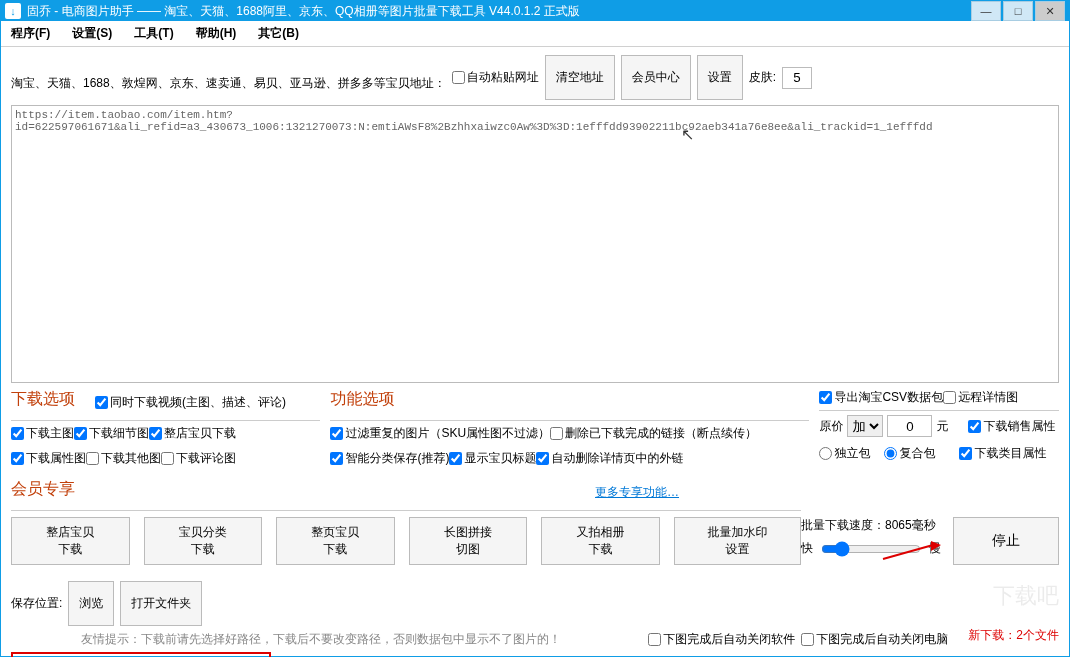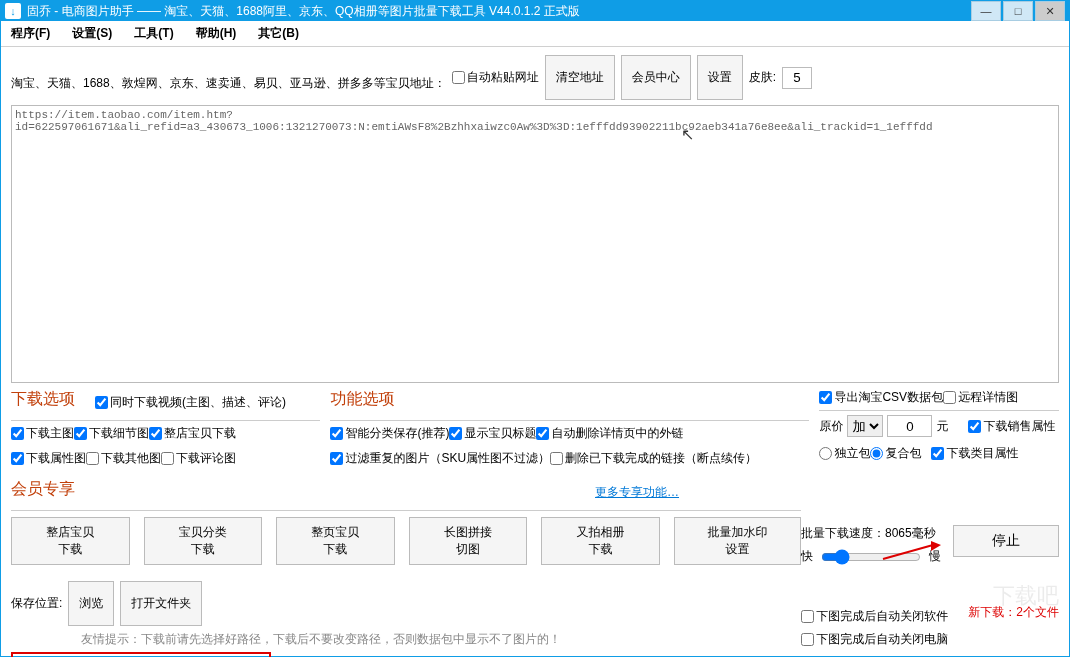--- a/index.html
+++ b/index.html
@@ -30,22 +30,22 @@
 .price-row input { width: 45px; border: 1px solid #bbb; text-align: center; height: 22px; }
 .radio-label { display: inline-flex; align-items: center; gap: 2px; }
 .member-section { margin-top: 12px; position: relative; }
 .member-row { display: flex; gap: 14px; margin-top: 6px; align-items: center; }
 .btn-wide { padding: 6px 32px; }
 .more-func { color: #0078d7; text-decoration: underline; cursor: pointer; margin-left: auto; }
 .right-panel { margin-left: auto; display: flex; gap: 12px; align-items: flex-start; }
 .speed-section { font-size: 12px; }
 .speed-row { display: flex; align-items: center; gap: 8px; margin-top: 6px; }
 .slider { width: 100px; }
-.stop-btn { width: 106px; height: 32px; border: 1px solid #bbb; background: #f5f5f5; font-size: 14px; cursor: pointer; font-family: inherit; }
-.close-opts { margin-top: 12px; display: flex; flex-direction: column; gap: 6px; }
+.stop-btn { width: 106px; height: 48px; border: 1px solid #bbb; background: #f5f5f5; font-size: 14px; cursor: pointer; font-family: inherit; }
+.close-opts { margin-top: 12px; display: flex; flex-direction: row; gap: 6px; }
 .new-download { color: #d00; font-size: 12px; margin-top: 8px; text-align: center; }
 .save-row { display: flex; align-items: center; gap: 6px; margin-top: 14px; }
 .save-input { flex: 1; max-width: 450px; border: 1px solid #bbb; height: 24px; padding: 0 4px; background: #f0f0f0; }
 .hint-row { color: #888; font-size: 12px; margin-top: 5px; margin-left: 70px; }
 .bottom-row { display: flex; align-items: center; margin-top: 4px; font-size: 12px; }
 .progress-box { border: 2px solid #d00; padding: 2px 6px; width: 260px; height: 30px; display: flex; flex-direction: column; justify-content: center; }
 .progress-bar { height: 6px; background: #ddd; position: relative; }
 .progress-fill { height: 100%; background: #2da82d; width: 85%; }
 .progress-text { margin-top: 1px; }
 .wx-link { color: #2da82d; margin-left: auto; margin-right: 20px; cursor: pointer; }
@@ -137,39 +137,39 @@
         </div>
       </div>
 
       <div class="col" style="width:480px">
         <div class="group-header">功能选项</div>
         <hr class="sep">
         <div class="opt-grid">
           <div class="opt-row">
             <label class="checkbox-label">
                 <input type="checkbox" checked="" style="">
+                <span>过滤重复的图片（SKU属性图不过滤）</span>
+              </label>
+            <label class="checkbox-label">
+                <input type="checkbox" style="">
+                <span>删除已下载完成的链接（断点续传）</span>
+              </label>
+          </div>
+          <div class="opt-row">
+            <label class="checkbox-label">
+                <input type="checkbox" checked="" style="">
                 <span>智能分类保存(推荐)</span>
               </label>
             <label class="checkbox-label">
                 <input type="checkbox" checked="" style="">
                 <span>显示宝贝标题</span>
               </label>
             <label class="checkbox-label">
                 <input type="checkbox" checked="" style="">
                 <span>自动删除详情页中的外链</span>
-              </label>
-          </div>
-          <div class="opt-row">
-            <label class="checkbox-label">
-                <input type="checkbox" checked="" style="">
-                <span>过滤重复的图片（SKU属性图不过滤）</span>
-              </label>
-            <label class="checkbox-label">
-                <input type="checkbox" style="">
-                <span>删除已下载完成的链接（断点续传）</span>
               </label>
           </div>
         </div>
       </div>
 
       <div class="col" style="width:240px">
         <div class="opt-row" style="">
           <label class="checkbox-label">
               <input type="checkbox" checked="" style="">
               <span>导出淘宝CSV数据包</span>
@@ -186,21 +186,21 @@
               <span>原价</span>
               <select><option>加</option></select>
               <input value="0" style="">
               <span>元</span>
             </div>
             <label class="checkbox-label">
                 <input type="checkbox" checked="" style="">
                 <span>下载销售属性</span>
               </label>
           </div>
-          <div class="opt-row" style="">
+          <div class="opt-row" style="gap:14px">
             <label class="radio-label">
                 <input type="radio" name="pkg" style="">
                 <span>独立包</span>
               </label>
             <label class="radio-label">
                 <input type="radio" name="pkg" checked="" style="">
                 <span>复合包</span>
               </label>
             <label class="checkbox-label" style="margin-left:10px">
                 <input type="checkbox" checked="" style="">

